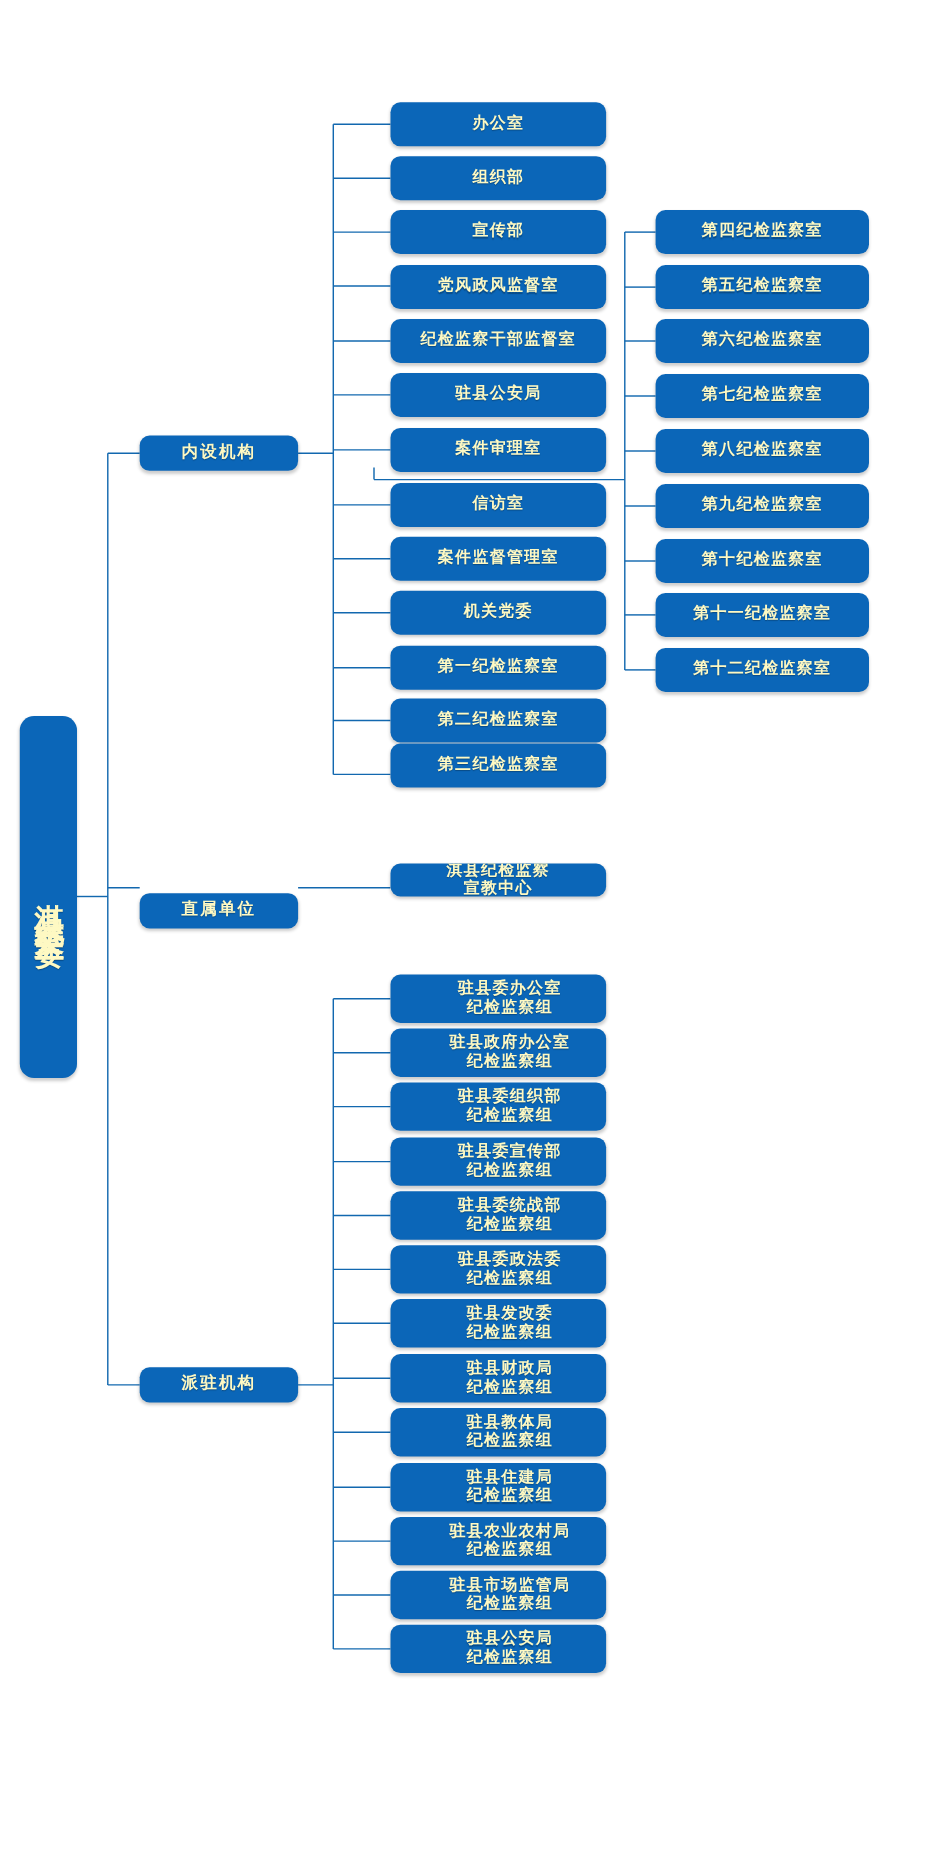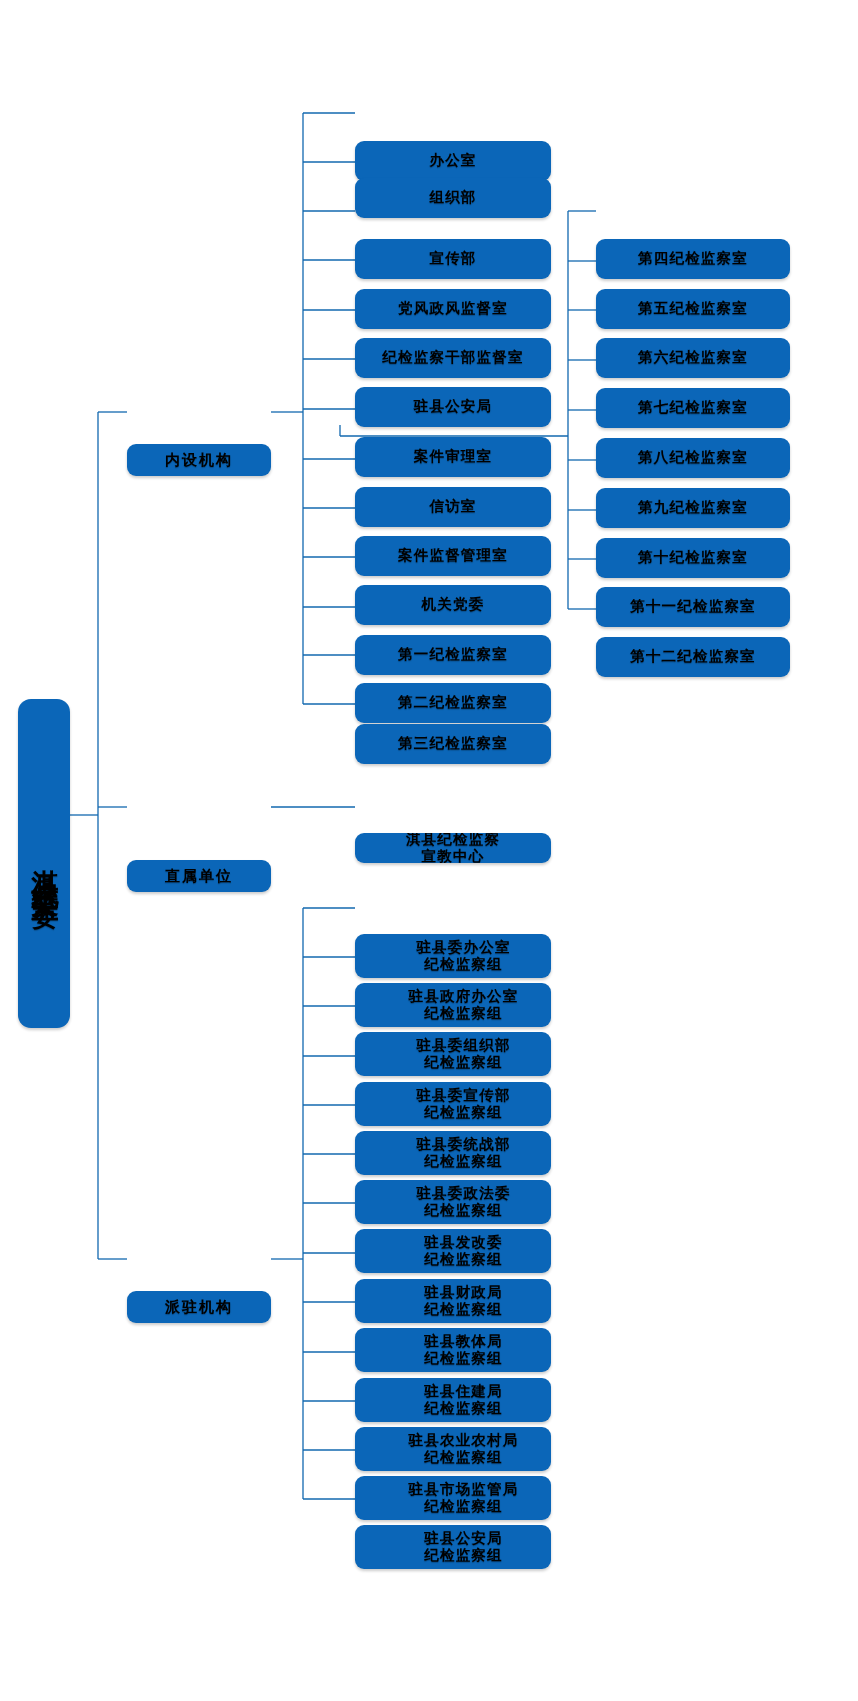--- a/index.html
+++ b/index.html
@@ -11,33 +11,32 @@
   #chart{position:absolute;left:0;top:0;width:858px;height:1701px;}
 
   
   .lines{position:absolute;left:0;top:0;width:858px;height:1701px;pointer-events:none;}
   .lines line, .lines path{stroke:#1268AF;stroke-width:1.3;fill:none;}
 
   
   .node{
     position:absolute;
     background:#0B66B8;
-    color:#000000;
+    color:#fef9c3;
     border-radius:9px;
     box-sizing:border-box;
     display:flex;align-items:center;justify-content:center;
     text-align:center;
-    font-family:Liberation Sans, sans-serif;
+    font-family:Liberation Serif, serif;
     font-weight:700;
     letter-spacing:1.2px;
     text-shadow:0 1px 1px rgba(0,0,0,.28);
     box-shadow:0 2px 3px rgba(0,0,0,.20);
     line-height:1.18;
     overflow:hidden;
-    margin-top:48px;
   }
 
   
   .root{
     left:18px;top:651px;width:52px;height:329px;
     border-radius:13px;
     writing-mode:vertical-rl;
     text-orientation:upright;
     font-size:27px;
     letter-spacing:6px;
@@ -128,21 +127,21 @@
     <line x1="303" y1="1499" x2="355" y2="1499"></line>
   </svg>
 
   <div class="node root">淇县纪委监委</div>
 
   <div class="node cat" id="cat-internal">内设机构</div>
   <div class="node cat" id="cat-direct">直属单位</div>
   <div class="node cat" id="cat-stationed">派驻机构</div>
 
   <div class="node c1" style="top:93px">办公室</div>
-  <div class="node c1" style="top:130px">组织部</div>
+  <div class="node c1" style="top:142px">组织部</div>
   <div class="node c1" style="top:191px">宣传部</div>
   <div class="node c1" style="top:241px">党风政风监督室</div>
   <div class="node c1" style="top:290px">纪检监察干部监督室</div>
   <div class="node c1" style="top:339px">驻县公安局</div>
   <div class="node c1" style="top:389px">案件审理室</div>
   <div class="node c1" style="top:439px">信访室</div>
   <div class="node c1" style="top:488px">案件监督管理室</div>
   <div class="node c1" style="top:537px">机关党委</div>
   <div class="node c1" style="top:587px">第一纪检监察室</div>
   <div class="node c1" style="top:635px">第二纪检监察室</div>

